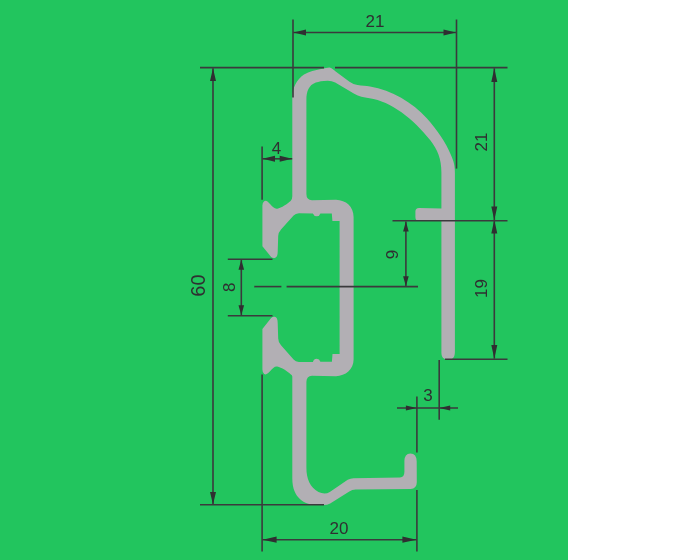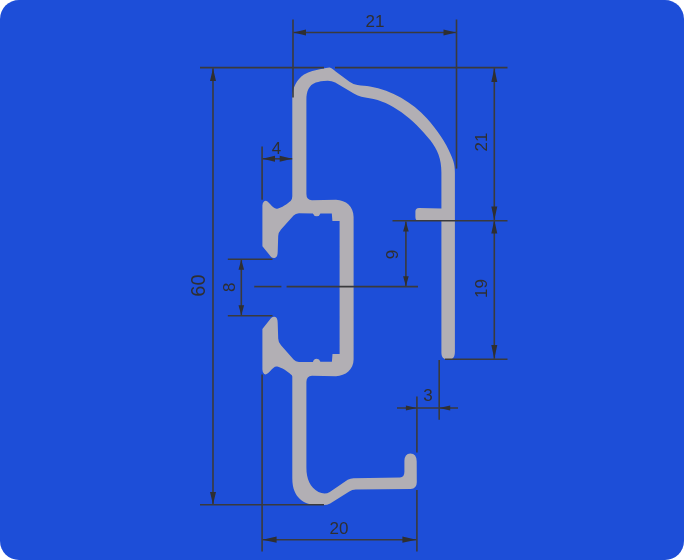--- a/index.html
+++ b/index.html
@@ -1,16 +1,16 @@
 <!DOCTYPE html>
 <html><head>
 <meta charset="utf-8">
 <style>
   html,body{margin:0;padding:0;background:#ffffff;}
-  .wrap{width:684px;height:560px;position:relative;background:#1d4ed8;overflow:hidden;border-radius:19px;}
+  .wrap{width:568px;height:560px;position:relative;background:#22c55e;overflow:hidden;}
   svg{display:block;}
   text{font-family:"Liberation Sans", sans-serif; fill:#2f2f31;}
 </style>
 </head>
 <body>
 <div class="wrap">
 <svg width="700" height="560" viewBox="0 0 700 560">
   <g stroke="#3a3a3c" stroke-width="1.6" fill="none" stroke-linecap="butt">
 
     <path fill="#b2afb4" stroke="none" d="

